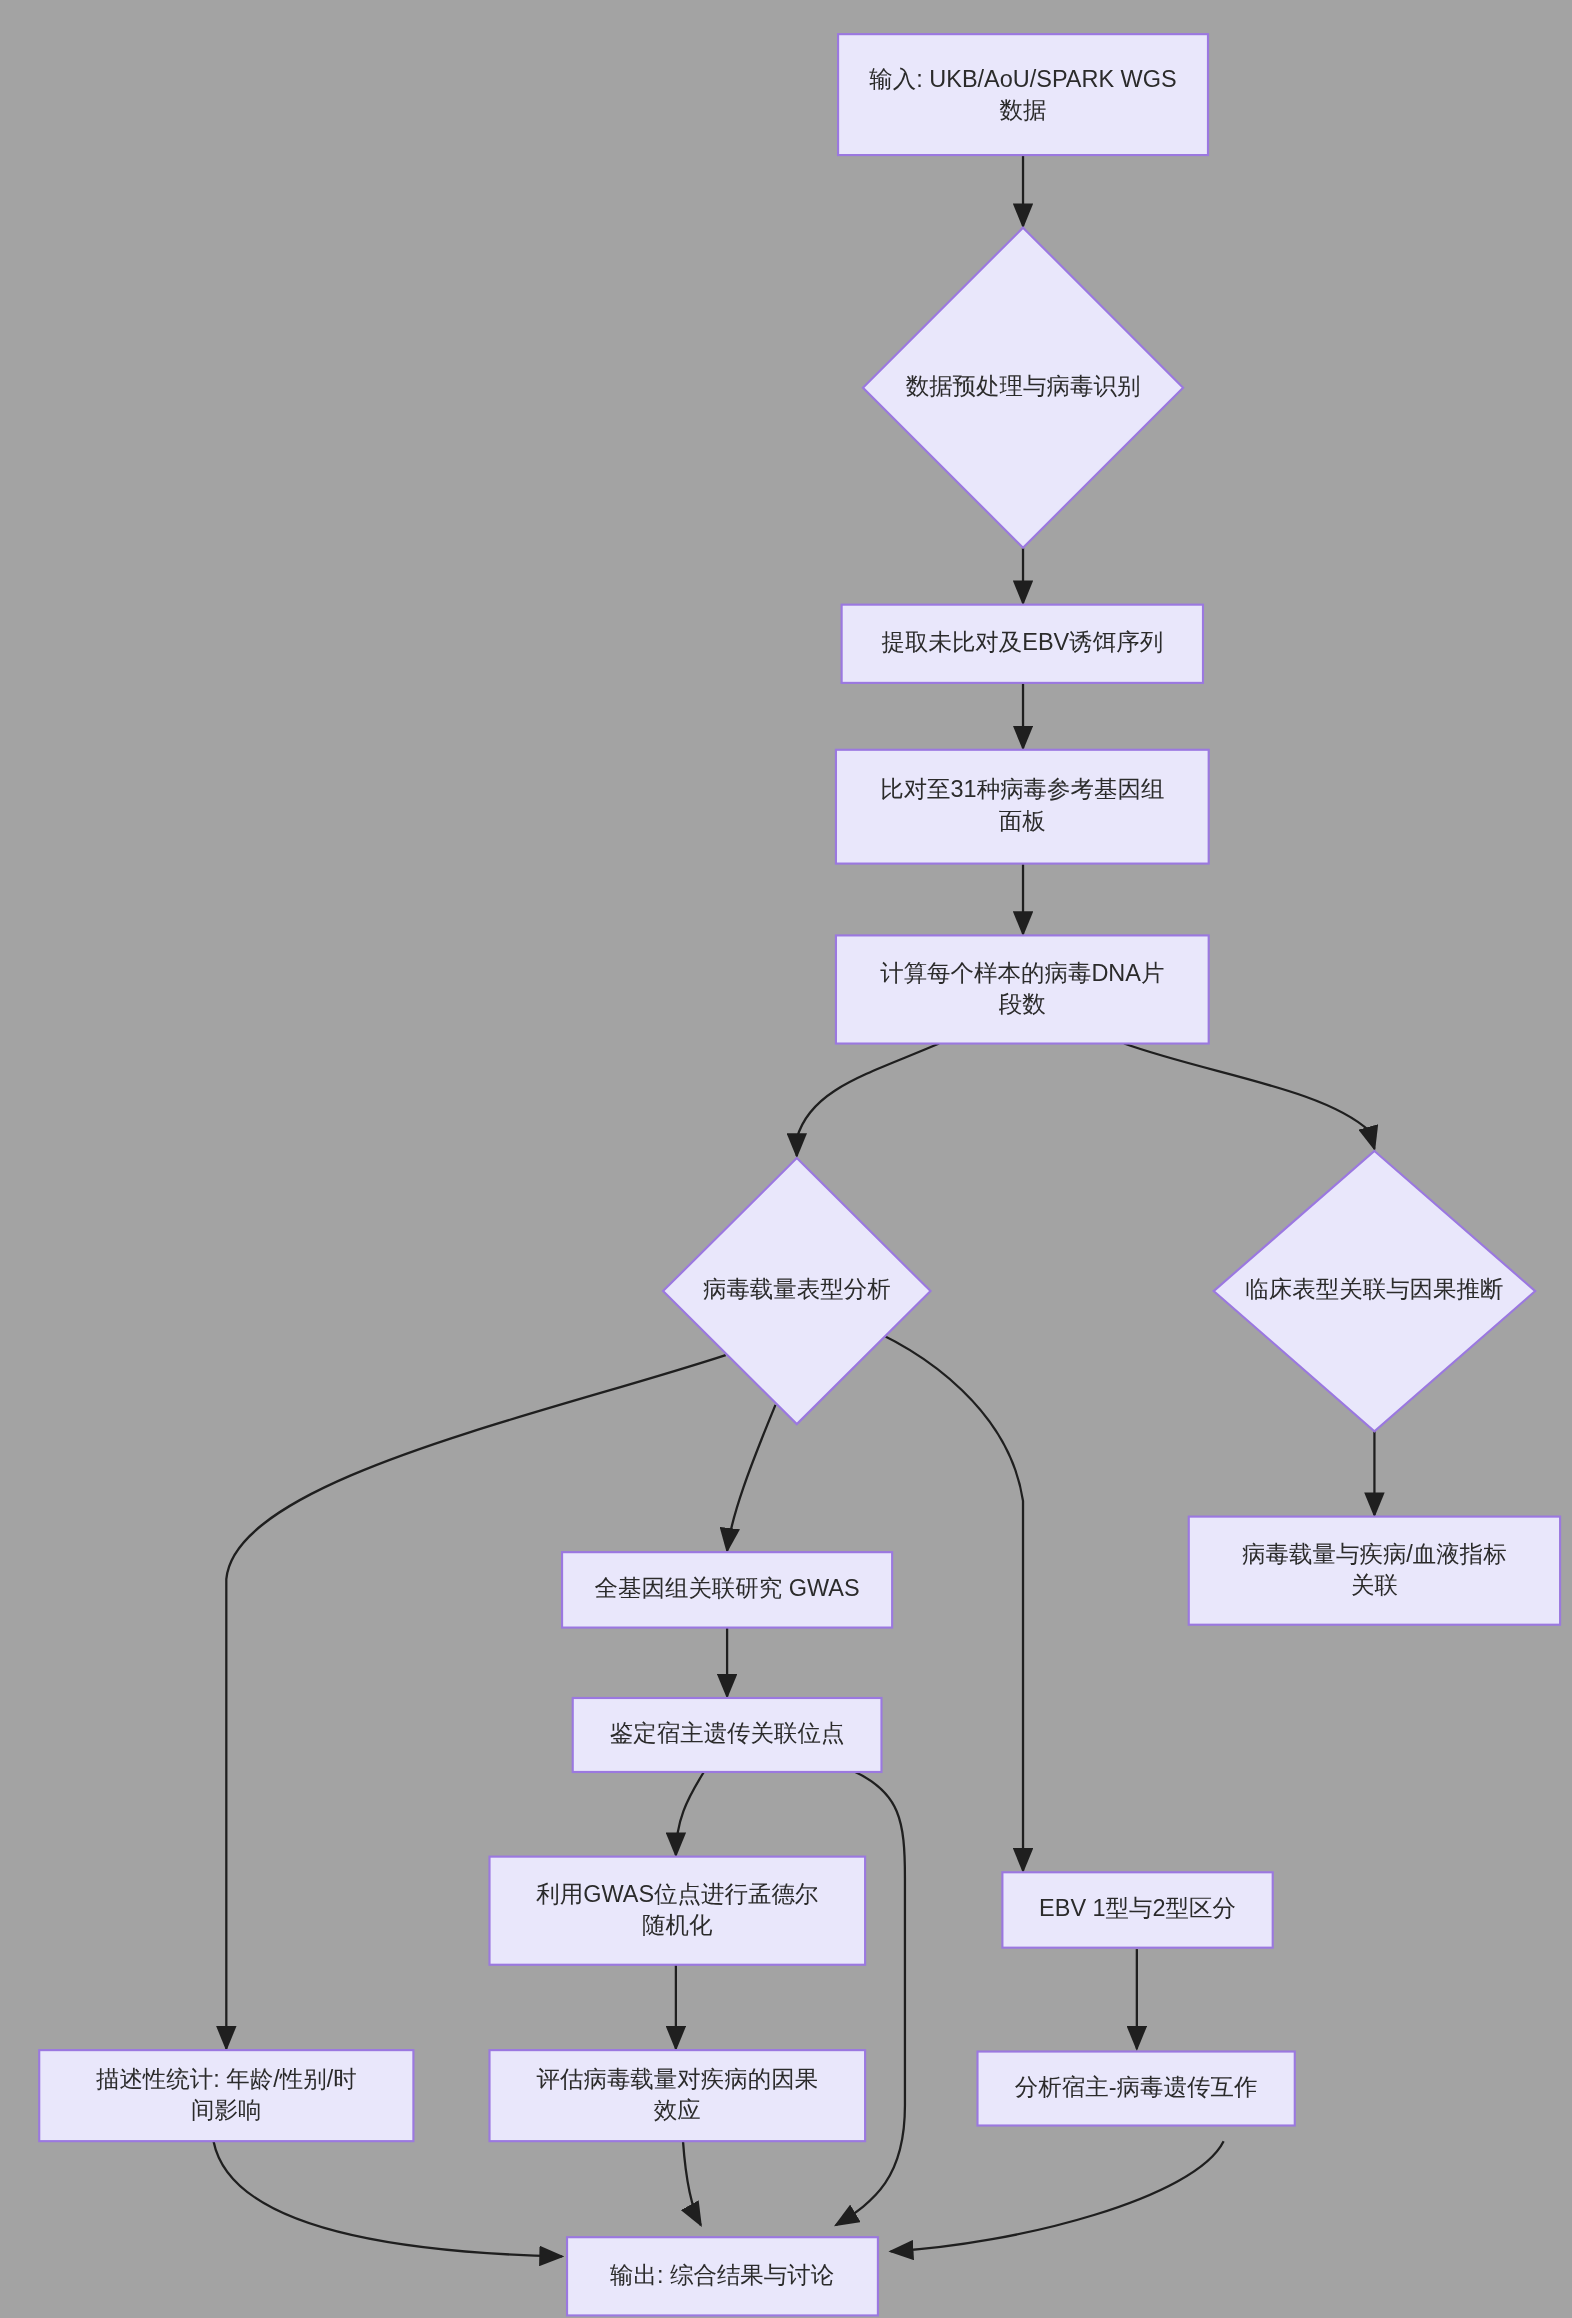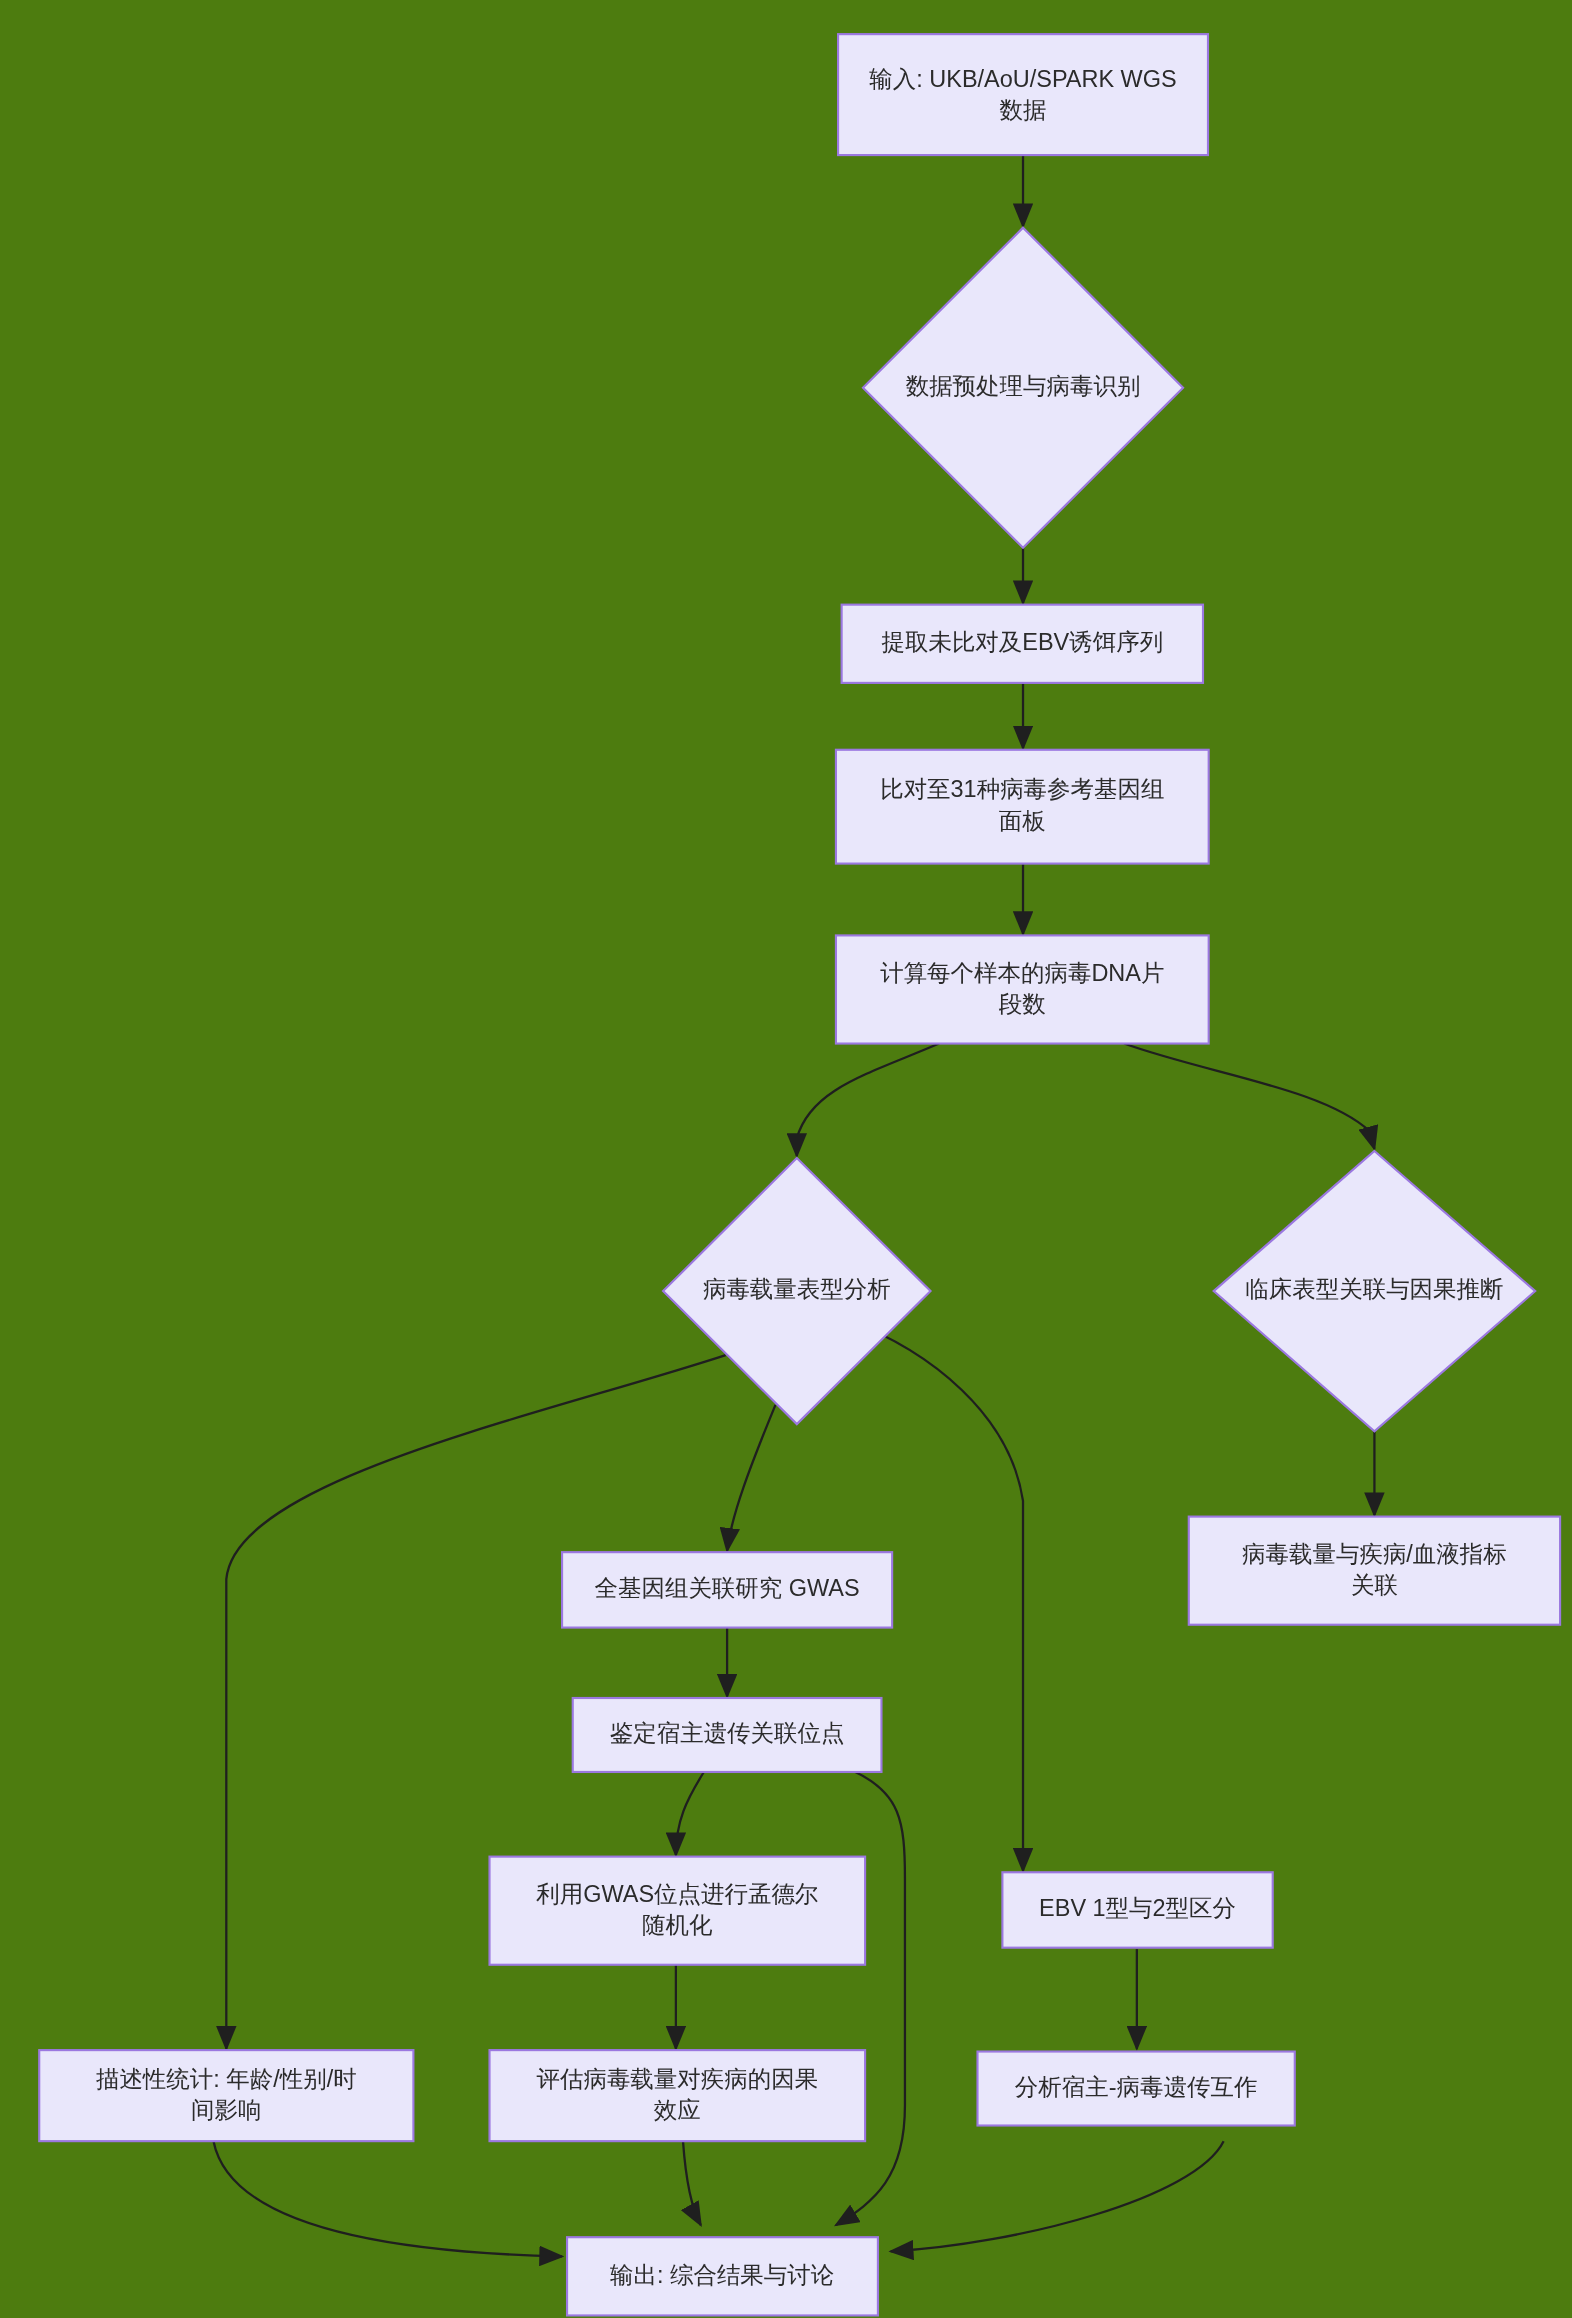--- a/index.html
+++ b/index.html
@@ -7,21 +7,21 @@
     padding: 0;
     background: #ffffff;
   }
   body {
     font-family: "Liberation Sans", "DejaVu Sans", sans-serif;
   }
   #flow-wrap {
     position: relative;
     width: 1573px;
     height: 2319px;
-    background: #4d7c0f;
+    background: #a3a3a3;
     overflow: hidden;
   }
   svg#flow-svg {
     position: absolute;
     top: 0;
     left: 0;
     width: 1573px;
     height: 2319px;
     display: block;
   }

